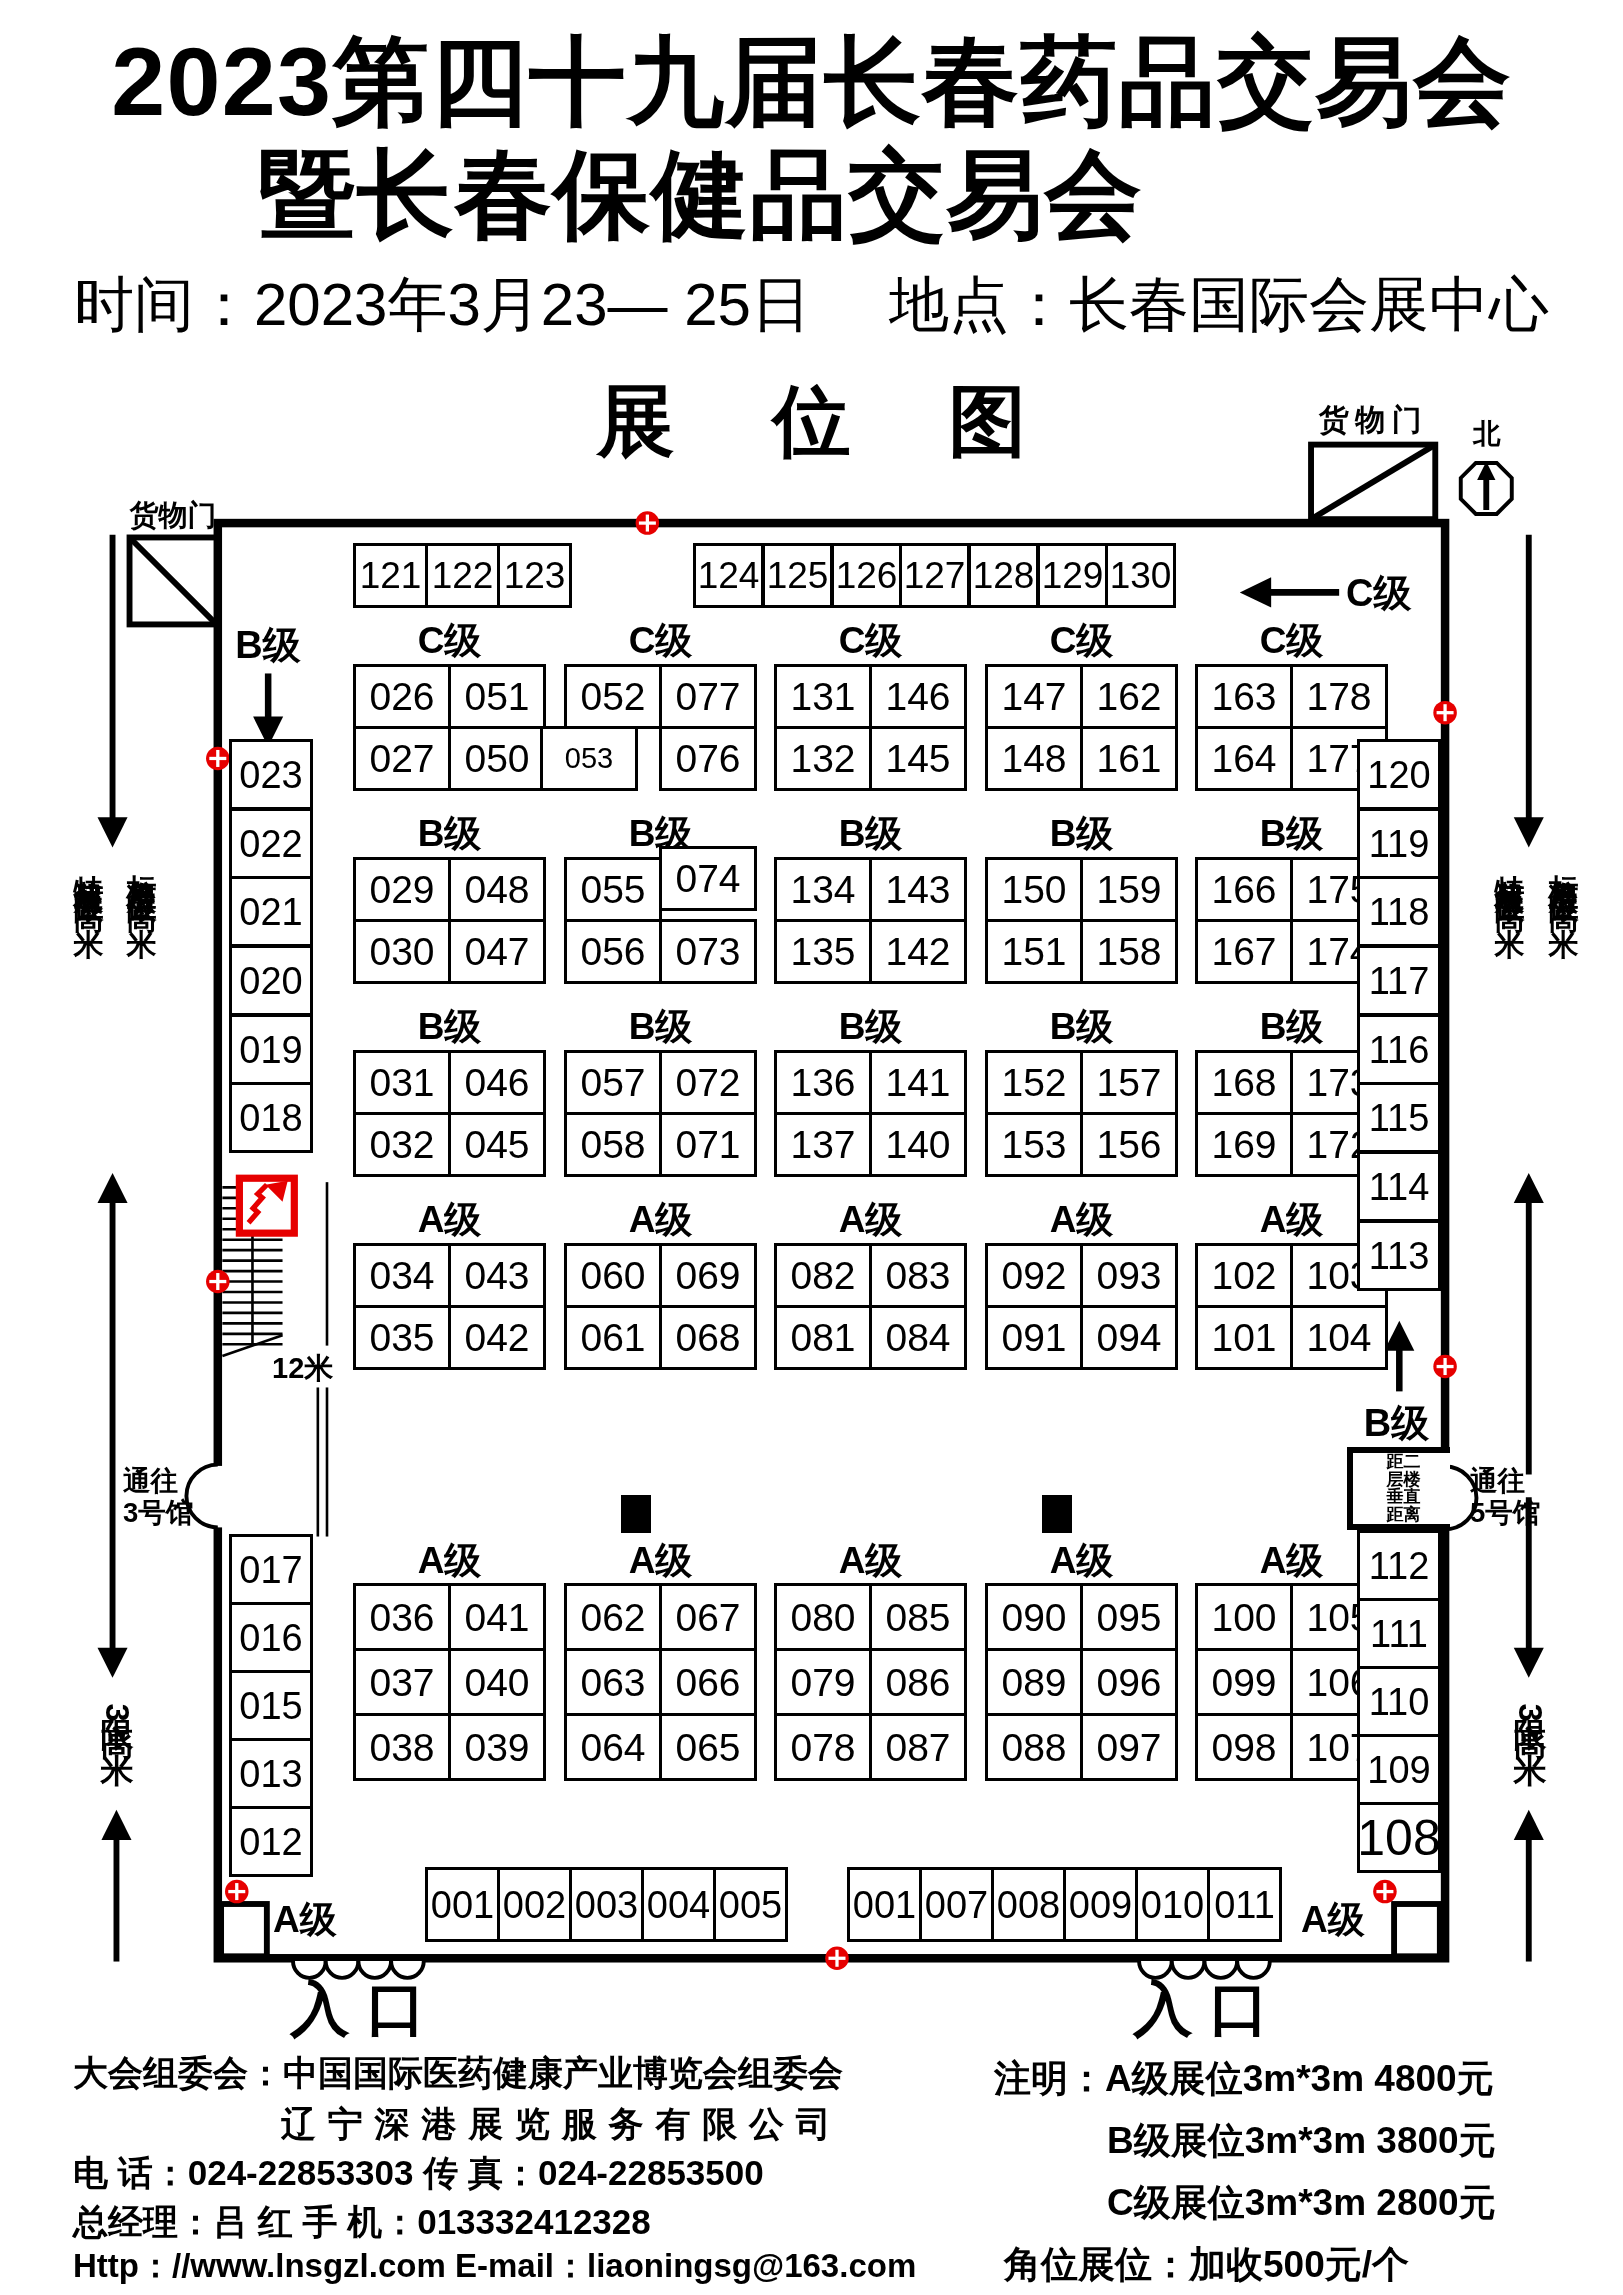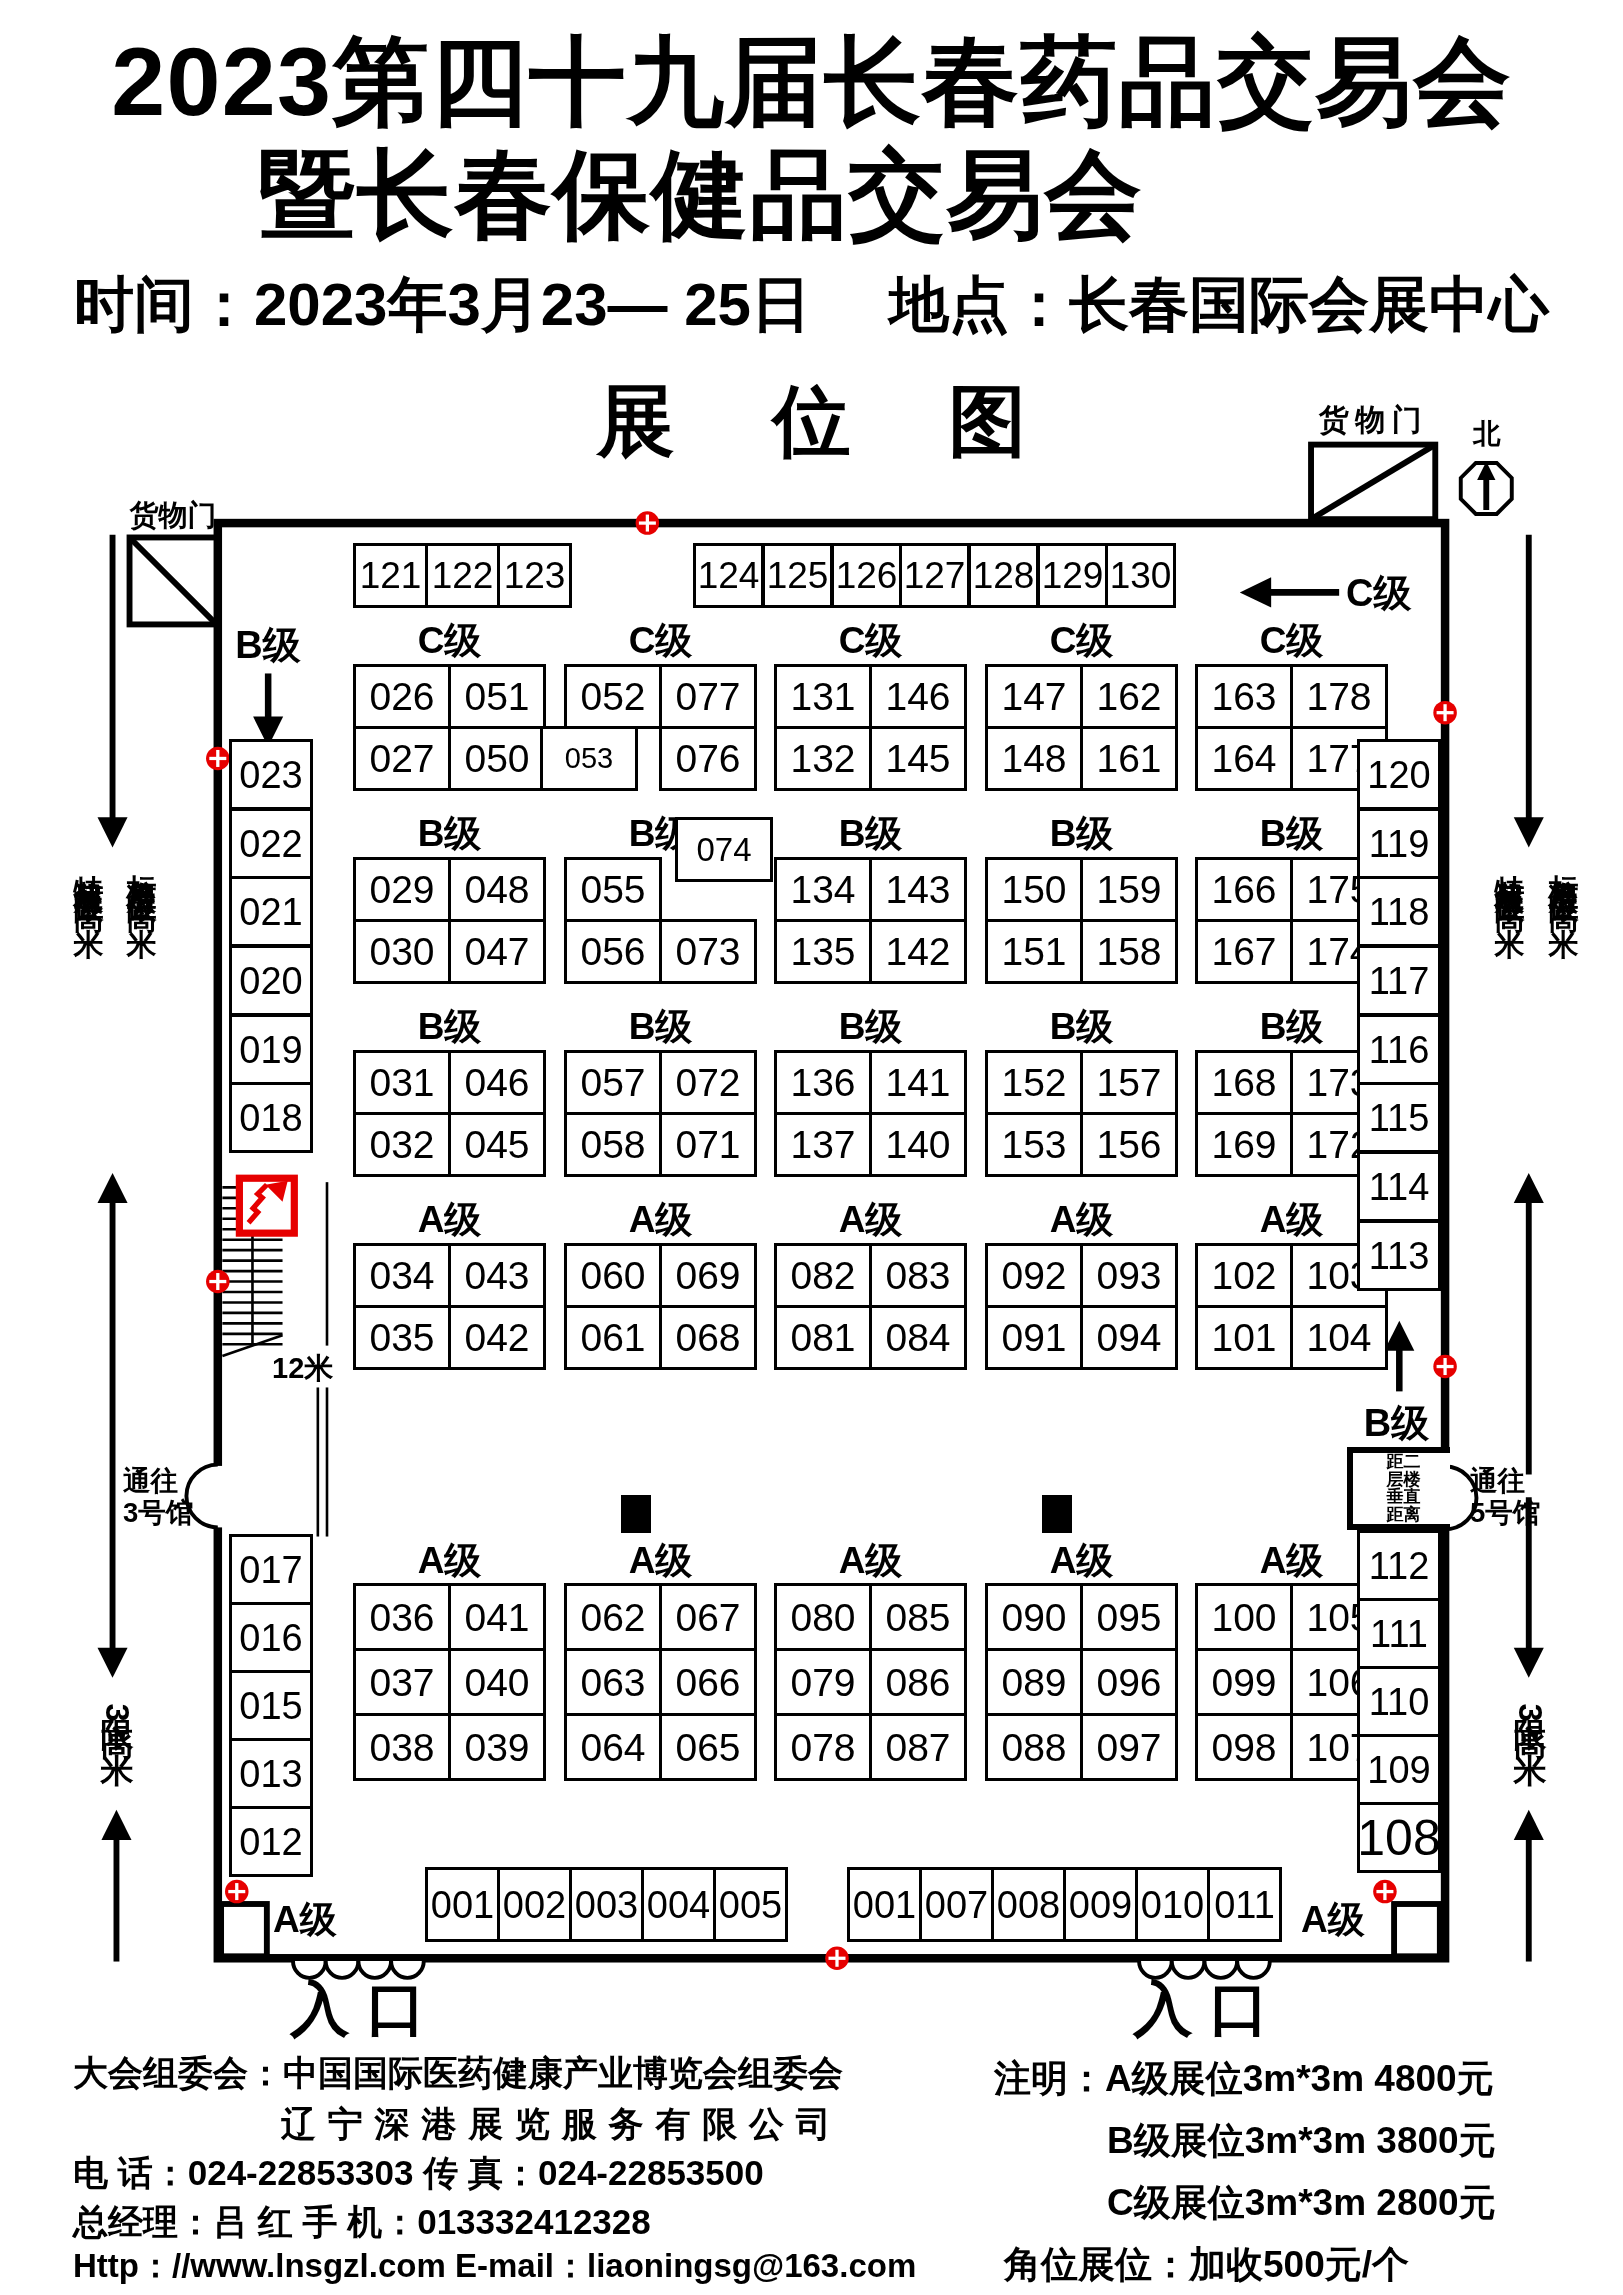--- a/index.html
+++ b/index.html
@@ -2,21 +2,21 @@
 <html style="font-size:10.5px"><head>
 <meta charset="utf-8">
 <style>
   html,body{margin:0;padding:0;background:#fff;}
   #page{position:relative;width:1623px;height:2295px;background:#fff;color:#000;
         font-family:"Liberation Sans","DejaVu Sans",sans-serif;overflow:hidden;}
   .abs{position:absolute;}
   .ctr{text-align:center;}
   .title{left:0;width:100%;font-weight:900;font-size:97px;letter-spacing:1.3px;white-space:nowrap;}
   .tline{left:0;width:100%;display:flex;justify-content:center;align-items:baseline;
-         font-weight:700;font-size:60px;white-space:nowrap;}
+         font-weight:400;font-size:60px;white-space:nowrap;}
   .ptitle{left:0;width:100%;font-weight:900;font-size:78px;letter-spacing:38px;white-space:nowrap;}
   .booth{position:absolute;border:3.3px solid #000;background:#fff;display:flex;
          align-items:center;justify-content:center;font-size:39px;line-height:1;}
   .glabel{position:absolute;font-weight:700;font-size:37px;text-align:center;white-space:nowrap;}
   .small-label{font-weight:700;font-size:29px;white-space:nowrap;}
   .vtext{position:absolute;writing-mode:vertical-rl;font-weight:700;font-size:30px;
          letter-spacing:5.2px;line-height:1.15;}
   .marker-square{position:absolute;background:#000;}
   .doorlines{line-height:1.18;}
   #floor-note{position:absolute;left:1347px;top:1447px;width:97px;height:71px;
@@ -284,21 +284,21 @@
       <div class="booth" style="left: 1290px; top: 664px; width: 92px; height: 59px; font-size: 39px;">178</div>
       <div class="booth" style="left: 1195px; top: 726px; width: 92px; height: 59px; font-size: 39px;">164</div>
       <div class="booth" style="left: 1290px; top: 726px; width: 92px; height: 59px; font-size: 39px;">177</div>
       <div class="glabel" style="left: 353px; top: 809px; width: 193px;">B级</div>
       <div class="booth" style="left: 353px; top: 857px; width: 92px; height: 59px; font-size: 39px;">029</div>
       <div class="booth" style="left: 448px; top: 857px; width: 92px; height: 59px; font-size: 39px;">048</div>
       <div class="booth" style="left: 353px; top: 919px; width: 92px; height: 59px; font-size: 39px;">030</div>
       <div class="booth" style="left: 448px; top: 919px; width: 92px; height: 59px; font-size: 39px;">047</div>
       <div class="glabel" style="left: 564px; top: 809px; width: 193px;">B级</div>
       <div class="booth" style="left: 564px; top: 857px; width: 92px; height: 59px; font-size: 39px;">055</div>
-      <div class="booth" style="left: 659px; top: 817px; width: 92px; height: 59px; font-size: 33px; margin-left: 16px;">074</div>
+      <div class="booth" style="left: 659px; top: 846px; width: 92px; height: 59px; font-size: 39px;">074</div>
       <div class="booth" style="left: 564px; top: 919px; width: 92px; height: 59px; font-size: 39px;">056</div>
       <div class="booth" style="left: 659px; top: 919px; width: 92px; height: 59px; font-size: 39px;">073</div>
       <div class="glabel" style="left: 774px; top: 809px; width: 193px;">B级</div>
       <div class="booth" style="left: 774px; top: 857px; width: 92px; height: 59px; font-size: 39px;">134</div>
       <div class="booth" style="left: 869px; top: 857px; width: 92px; height: 59px; font-size: 39px;">143</div>
       <div class="booth" style="left: 774px; top: 919px; width: 92px; height: 59px; font-size: 39px;">135</div>
       <div class="booth" style="left: 869px; top: 919px; width: 92px; height: 59px; font-size: 39px;">142</div>
       <div class="glabel" style="left: 985px; top: 809px; width: 193px;">B级</div>
       <div class="booth" style="left: 985px; top: 857px; width: 92px; height: 59px; font-size: 39px;">150</div>
       <div class="booth" style="left: 1080px; top: 857px; width: 92px; height: 59px; font-size: 39px;">159</div>

